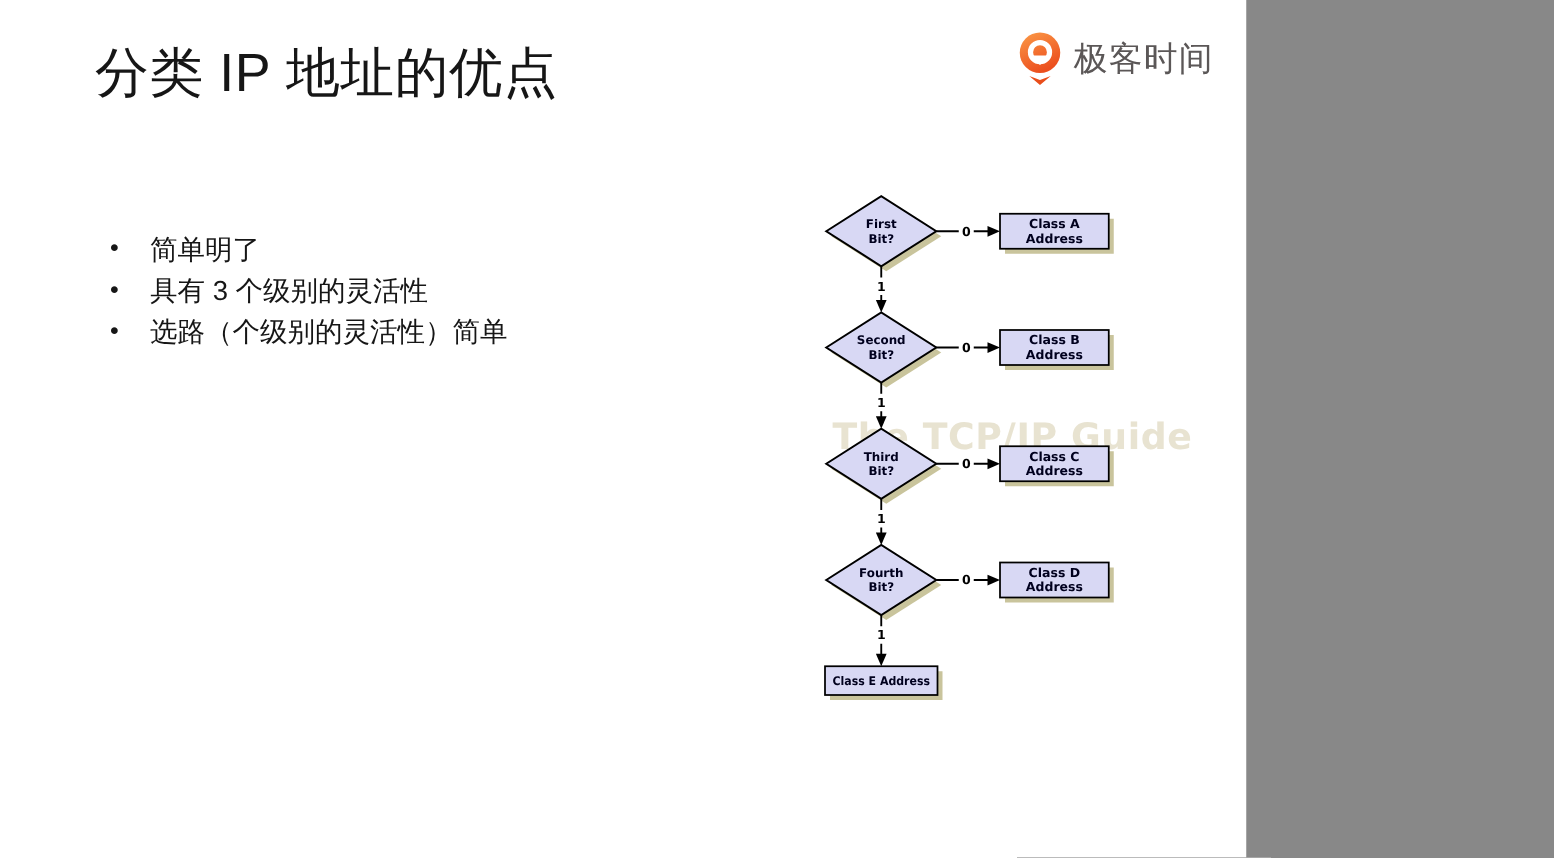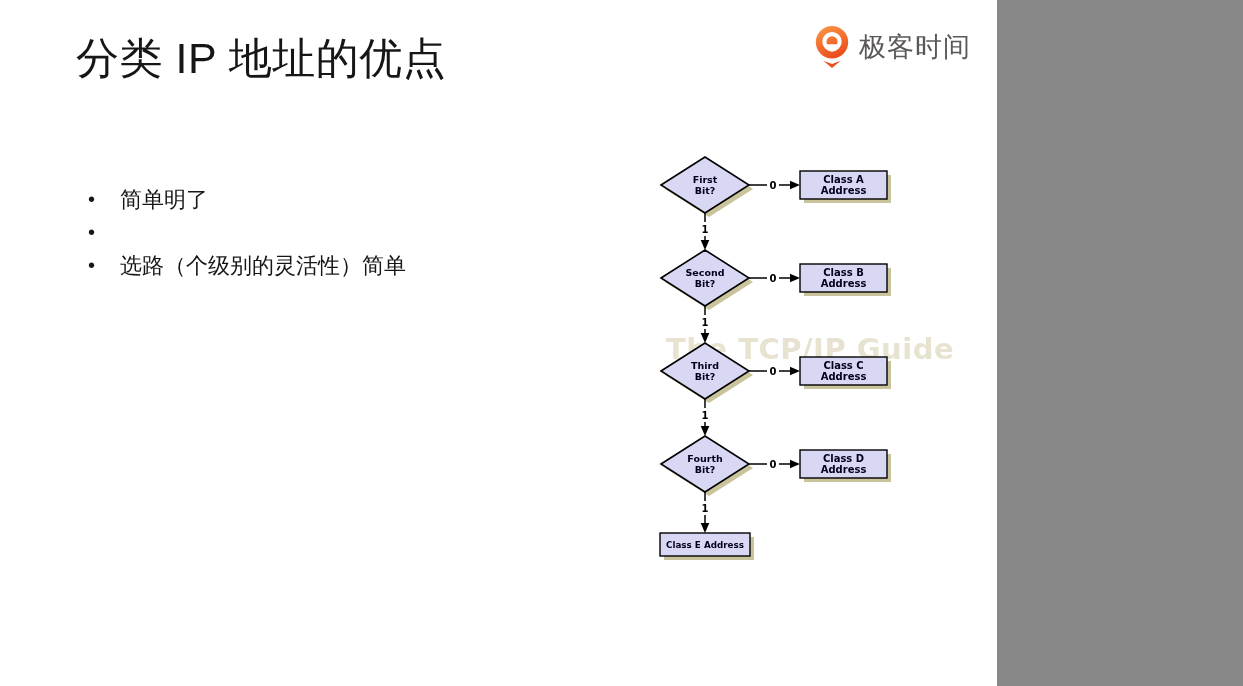--- a/index.html
+++ b/index.html
@@ -63,20 +63,21 @@
 
   <h1 class="slide-title">分类 IP 地址的优点</h1>
 
   <ul class="bullet-list">
     <li class="bullet-item">
       <span class="bullet-dot">•</span>
       <span>简单明了</span>
     </li>
     <li class="bullet-item">
       <span class="bullet-dot">•</span>
+      <span>具有 3 个级别的灵活性</span>
     </li>
     <li class="bullet-item">
       <span class="bullet-dot">•</span>
       <span>选路（个级别的灵活性）简单</span>
     </li>
   </ul>
 
   <div class="watermark">The TCP/IP Guide</div>
 
   <svg class="flowchart-svg" width="260" height="440" viewBox="0 0 260 440">

